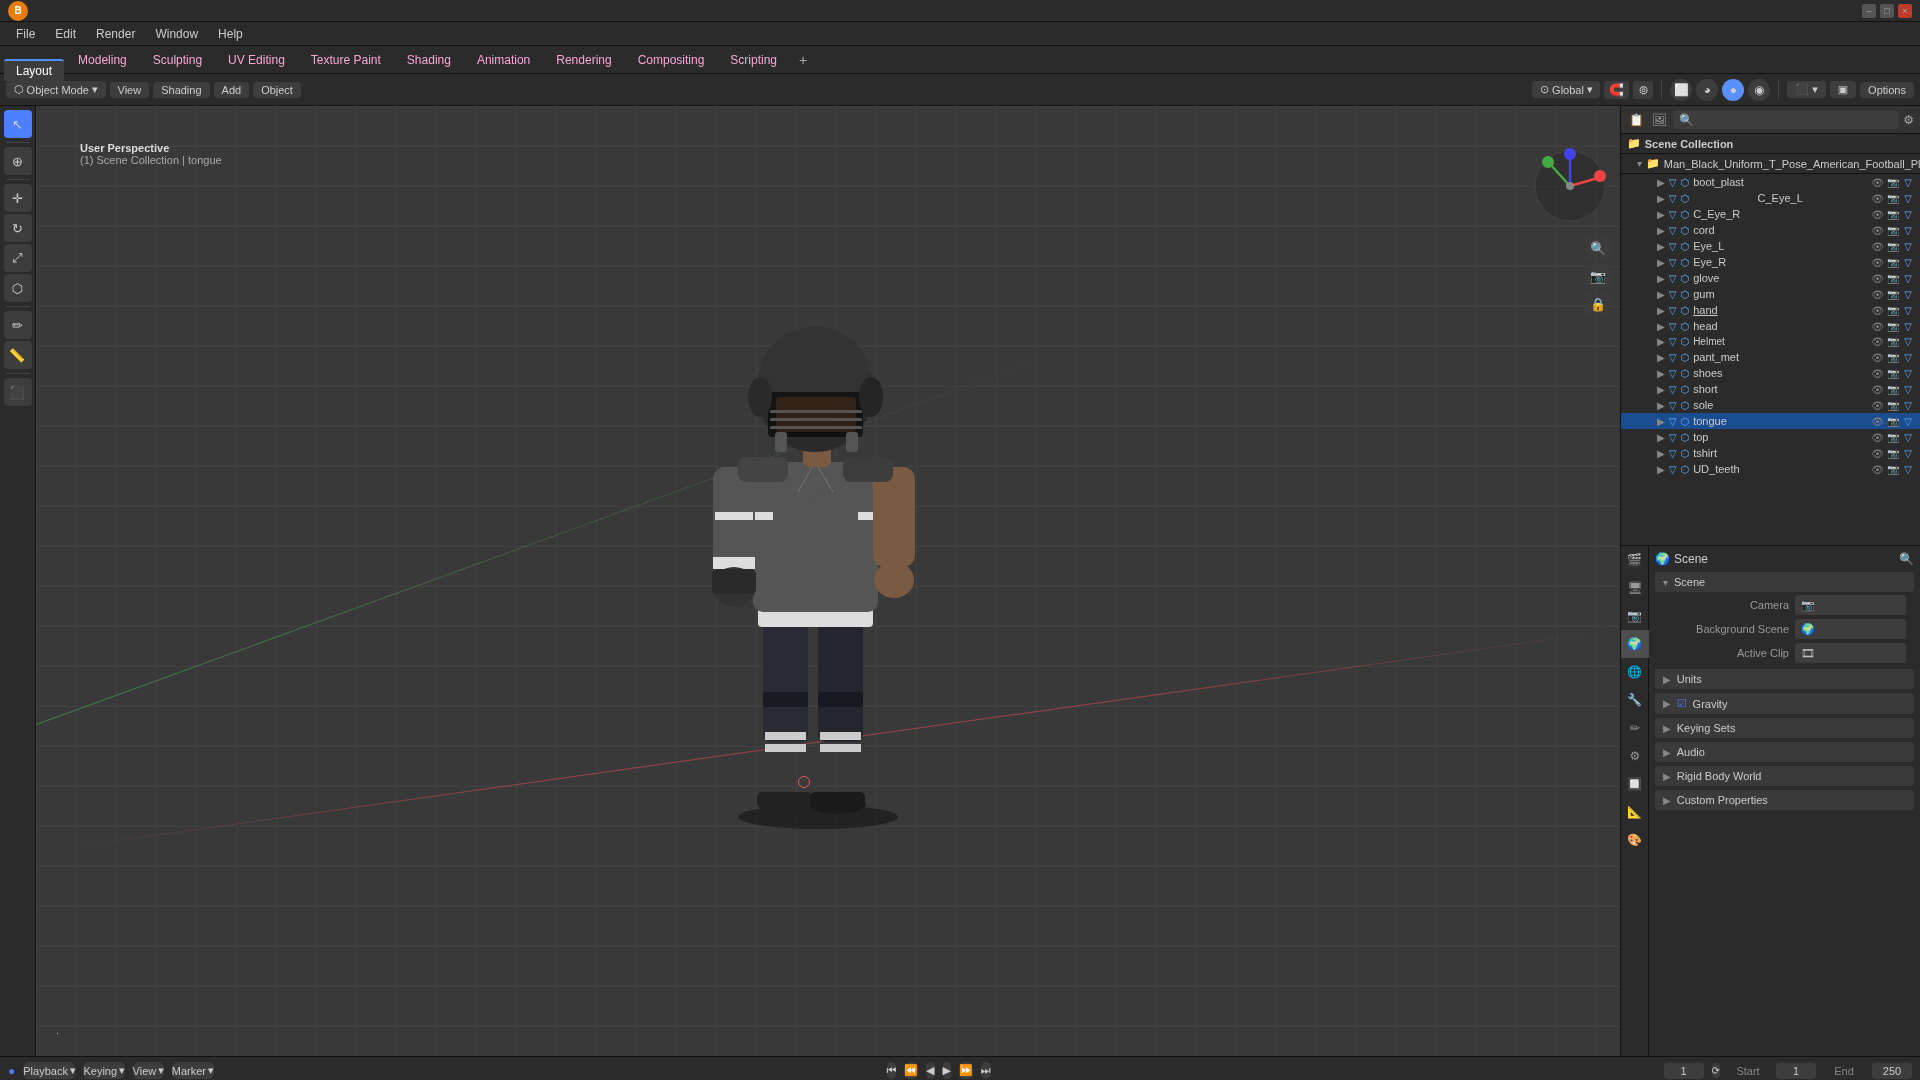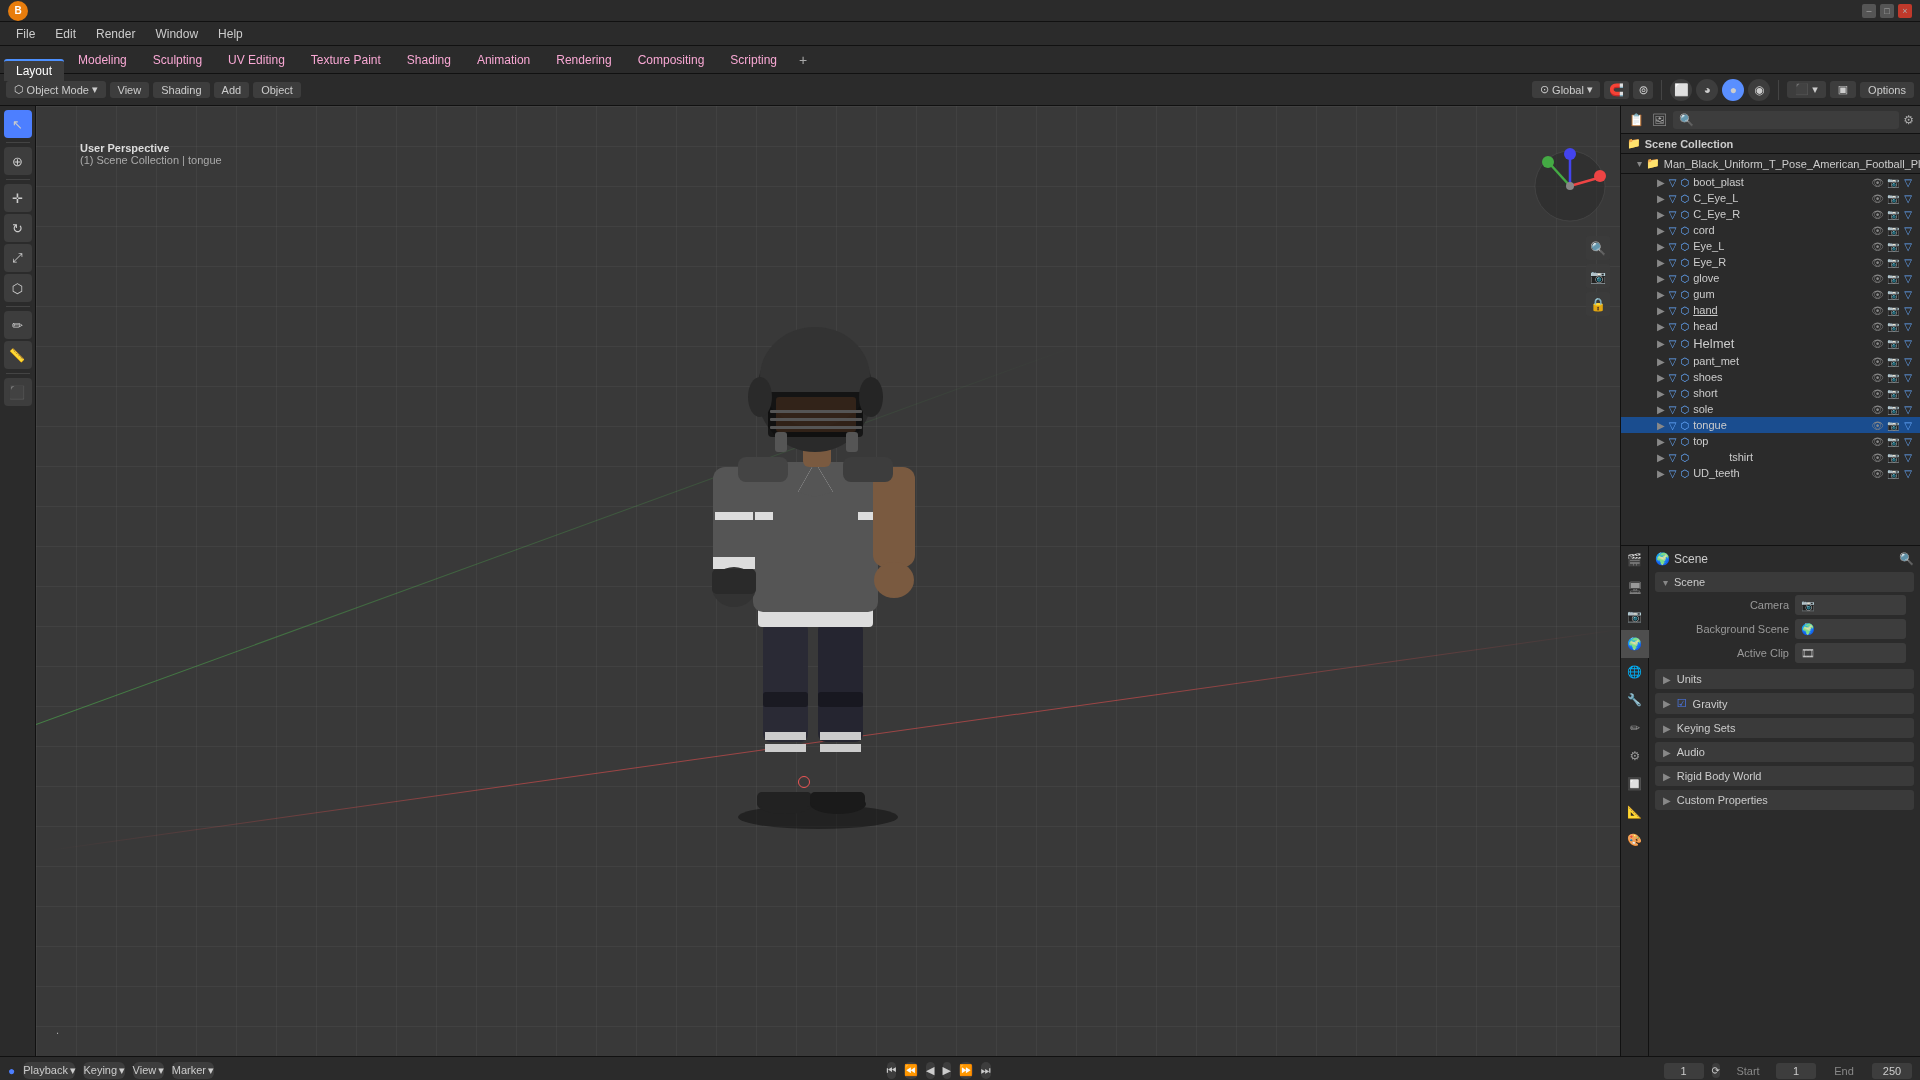--- a/index.html
+++ b/index.html
@@ -211,21 +211,21 @@
     }
     #timeline-header {
       height: 28px;
       background: #2b2b2b;
       display: flex;
       align-items: center;
       padding: 0 8px;
       gap: 8px;
       border-bottom: 1px solid #111;
     }
-    .tl-btn { padding: 2px 0; background: #3d3d3d; border-radius: 6px; cursor: pointer; font-size: 11px; color: #ccc; display: flex; gap: 2px; }
+    .tl-btn { padding: 2px 0; background: #3d3d3d; border-radius: 6px; cursor: pointer; font-size: 11px; color: #ccc; display: flex; align-items: center; gap: 2px; }
 
     
     .x-axis-cross {
       position: absolute;
       height: 1px;
       background: linear-gradient(to right, transparent, rgba(255,80,80,0.5) 30%, rgba(255,80,80,0.5) 70%, transparent);
       width: 100%;
       top: 55%;
       transform: rotate(-8deg);
       transform-origin: right center;
@@ -571,21 +571,21 @@
     <span style="color:#6af; font-size:10px;">⬡</span>
     <span style="flex:1; font-size:11px;">boot_plast</span>
     <span style="color:#888; font-size:10px;">👁</span>
     <span style="color:#888; font-size:10px;">📷</span>
     <span style="color:#6af; font-size:10px;">▽</span>
   </div>
           <div class="outliner-child">
     <span style="color:#888; font-size:10px;">▶</span>
     <span style="color:#6af; font-size:10px;">▽</span>
     <span style="color:#6af; font-size:10px;">⬡</span>
-    <span style="flex:1; font-size:11px;">C_Eye_L</span>
+    <span style="flex:1; font-size:11px;text-align:center;">C_Eye_L</span>
     <span style="color:#888; font-size:10px;">👁</span>
     <span style="color:#888; font-size:10px;">📷</span>
     <span style="color:#6af; font-size:10px;">▽</span>
   </div>
           <div class="outliner-child">
     <span style="color:#888; font-size:10px;">▶</span>
     <span style="color:#6af; font-size:10px;">▽</span>
     <span style="color:#6af; font-size:10px;">⬡</span>
     <span style="flex:1; font-size:11px;">C_Eye_R</span>
     <span style="color:#888; font-size:10px;">👁</span>
@@ -652,21 +652,21 @@
     <span style="color:#6af; font-size:10px;">⬡</span>
     <span style="flex:1; font-size:11px;">head</span>
     <span style="color:#888; font-size:10px;">👁</span>
     <span style="color:#888; font-size:10px;">📷</span>
     <span style="color:#6af; font-size:10px;">▽</span>
   </div>
           <div class="outliner-child">
     <span style="color:#888; font-size:10px;">▶</span>
     <span style="color:#6af; font-size:10px;">▽</span>
     <span style="color:#6af; font-size:10px;">⬡</span>
-    <span style="flex:1; font-size:13px;">Helmet</span>
+    <span style="flex:1; font-size:10px;">Helmet</span>
     <span style="color:#888; font-size:10px;">👁</span>
     <span style="color:#888; font-size:10px;">📷</span>
     <span style="color:#6af; font-size:10px;">▽</span>
   </div>
           <div class="outliner-child">
     <span style="color:#888; font-size:10px;">▶</span>
     <span style="color:#6af; font-size:10px;">▽</span>
     <span style="color:#6af; font-size:10px;">⬡</span>
     <span style="flex:1; font-size:11px;">pant_met</span>
     <span style="color:#888; font-size:10px;">👁</span>
@@ -715,21 +715,21 @@
     <span style="color:#6af; font-size:10px;">⬡</span>
     <span style="flex:1; font-size:11px;">top</span>
     <span style="color:#888; font-size:10px;">👁</span>
     <span style="color:#888; font-size:10px;">📷</span>
     <span style="color:#6af; font-size:10px;">▽</span>
   </div>
           <div class="outliner-child">
     <span style="color:#888; font-size:10px;">▶</span>
     <span style="color:#6af; font-size:10px;">▽</span>
     <span style="color:#6af; font-size:10px;">⬡</span>
-    <span style="flex:1; font-size:11px;margin-left:36px;">tshirt</span>
+    <span style="flex:1; font-size:11px;">tshirt</span>
     <span style="color:#888; font-size:10px;">👁</span>
     <span style="color:#888; font-size:10px;">📷</span>
     <span style="color:#6af; font-size:10px;">▽</span>
   </div>
           <div class="outliner-child">
     <span style="color:#888; font-size:10px;">▶</span>
     <span style="color:#6af; font-size:10px;">▽</span>
     <span style="color:#6af; font-size:10px;">⬡</span>
     <span style="flex:1; font-size:11px;">UD_teeth</span>
     <span style="color:#888; font-size:10px;">👁</span>

